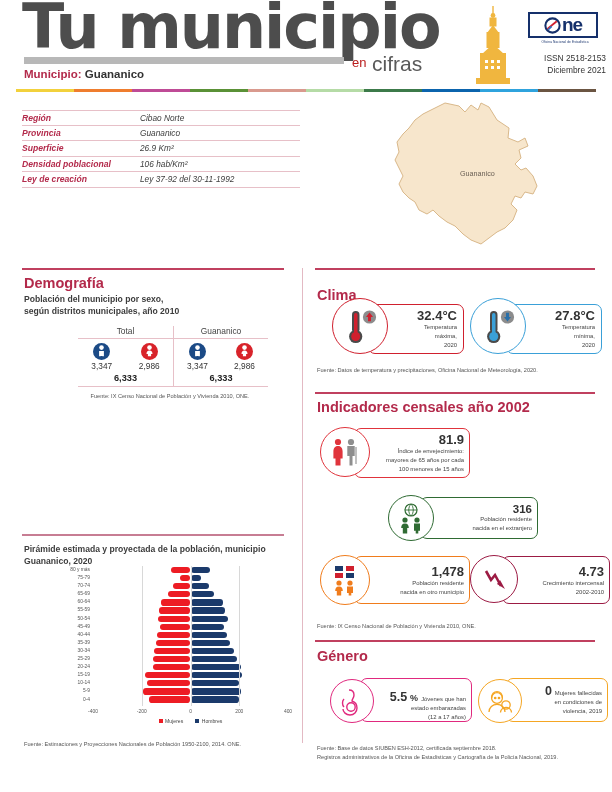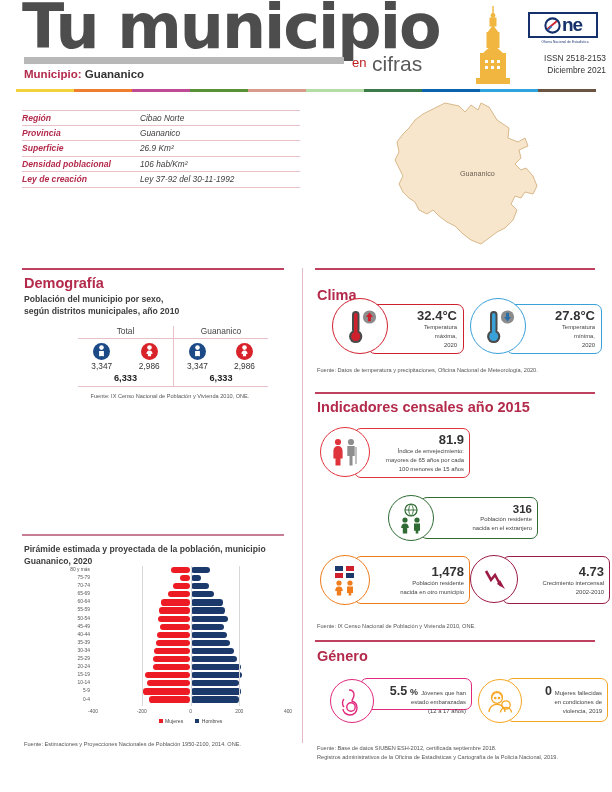--- a/index.html
+++ b/index.html
@@ -467,21 +467,21 @@
         <circle cx="16.7" cy="31.5" r="4.5" fill="#3aa0d8"></circle>
         <circle cx="30.5" cy="12" r="6.6" fill="#8c8c8c"></circle>
         <path d="M30.5 16.4 L27 12 h2 V7.8 h3 V12 h2 z" fill="#2a6fa8"></path>
       </svg>
     </div>
   </div>
 
   <div class="src" style="left:317px; top:366px; width:285px;">Fuente: Datos de temperatura y precipitaciones, Oficina Nacional de Meteorología, 2020.</div>
 
   <div class="sec-rule" style="left:315px; top:392px; width:280px;"></div>
-  <div class="sec-title" style="left:317px; top:399px;">Indicadores censales año 2015</div>
+  <div class="sec-title" style="left:317px; top:399px;">Indicadores censales año 2002</div>
 
   <div class="card" style="left:320px; top:424px; width:150px; height:58px;">
     <div class="card-body" style="left:34px; top:4px; width:116px; height:50px; border:1.1px solid #e0343c; padding:3px 5px 3px 28px;">
       <div class="card-val">81.9</div>
       <div class="card-desc">
         <div>Índice de envejecimiento:</div>
         <div>mayores de 65 años por cada</div>
         <div>100 menores de 15 años</div>
       </div>
     </div>
@@ -554,21 +554,21 @@
       </svg>
     </div>
   </div>
 
   <div class="src" style="left:317px; top:622px; width:285px;">Fuente: IX Censo Nacional de Población y Vivienda 2010, ONE.</div>
 
   <div class="sec-rule" style="left:315px; top:640px; width:280px;"></div>
   <div class="sec-title" style="left:317px; top:648px;">Género</div>
 
   <div class="card" style="left:330px; top:676px; width:142px; height:50px;">
-    <div class="card-body" style="left:30px; top:2px; width:112px; height:32px; border:1.1px solid #e0297e; padding:16px 5px 4px 26px;">
+    <div class="card-body" style="left:30px; top:2px; width:112px; height:44px; border:1.1px solid #e0297e; padding:16px 5px 4px 26px;">
       <div class="card-inline">
         <span class="gen-val">5.5</span>
         <span class="gen-val" style="font-size:9px">%</span>
         <span class="card-desc">Jóvenes que han</span>
       </div>
       <div class="card-desc">
         <div>estado embarazadas</div>
         <div>(12 a 17 años)</div>
       </div>
     </div>

